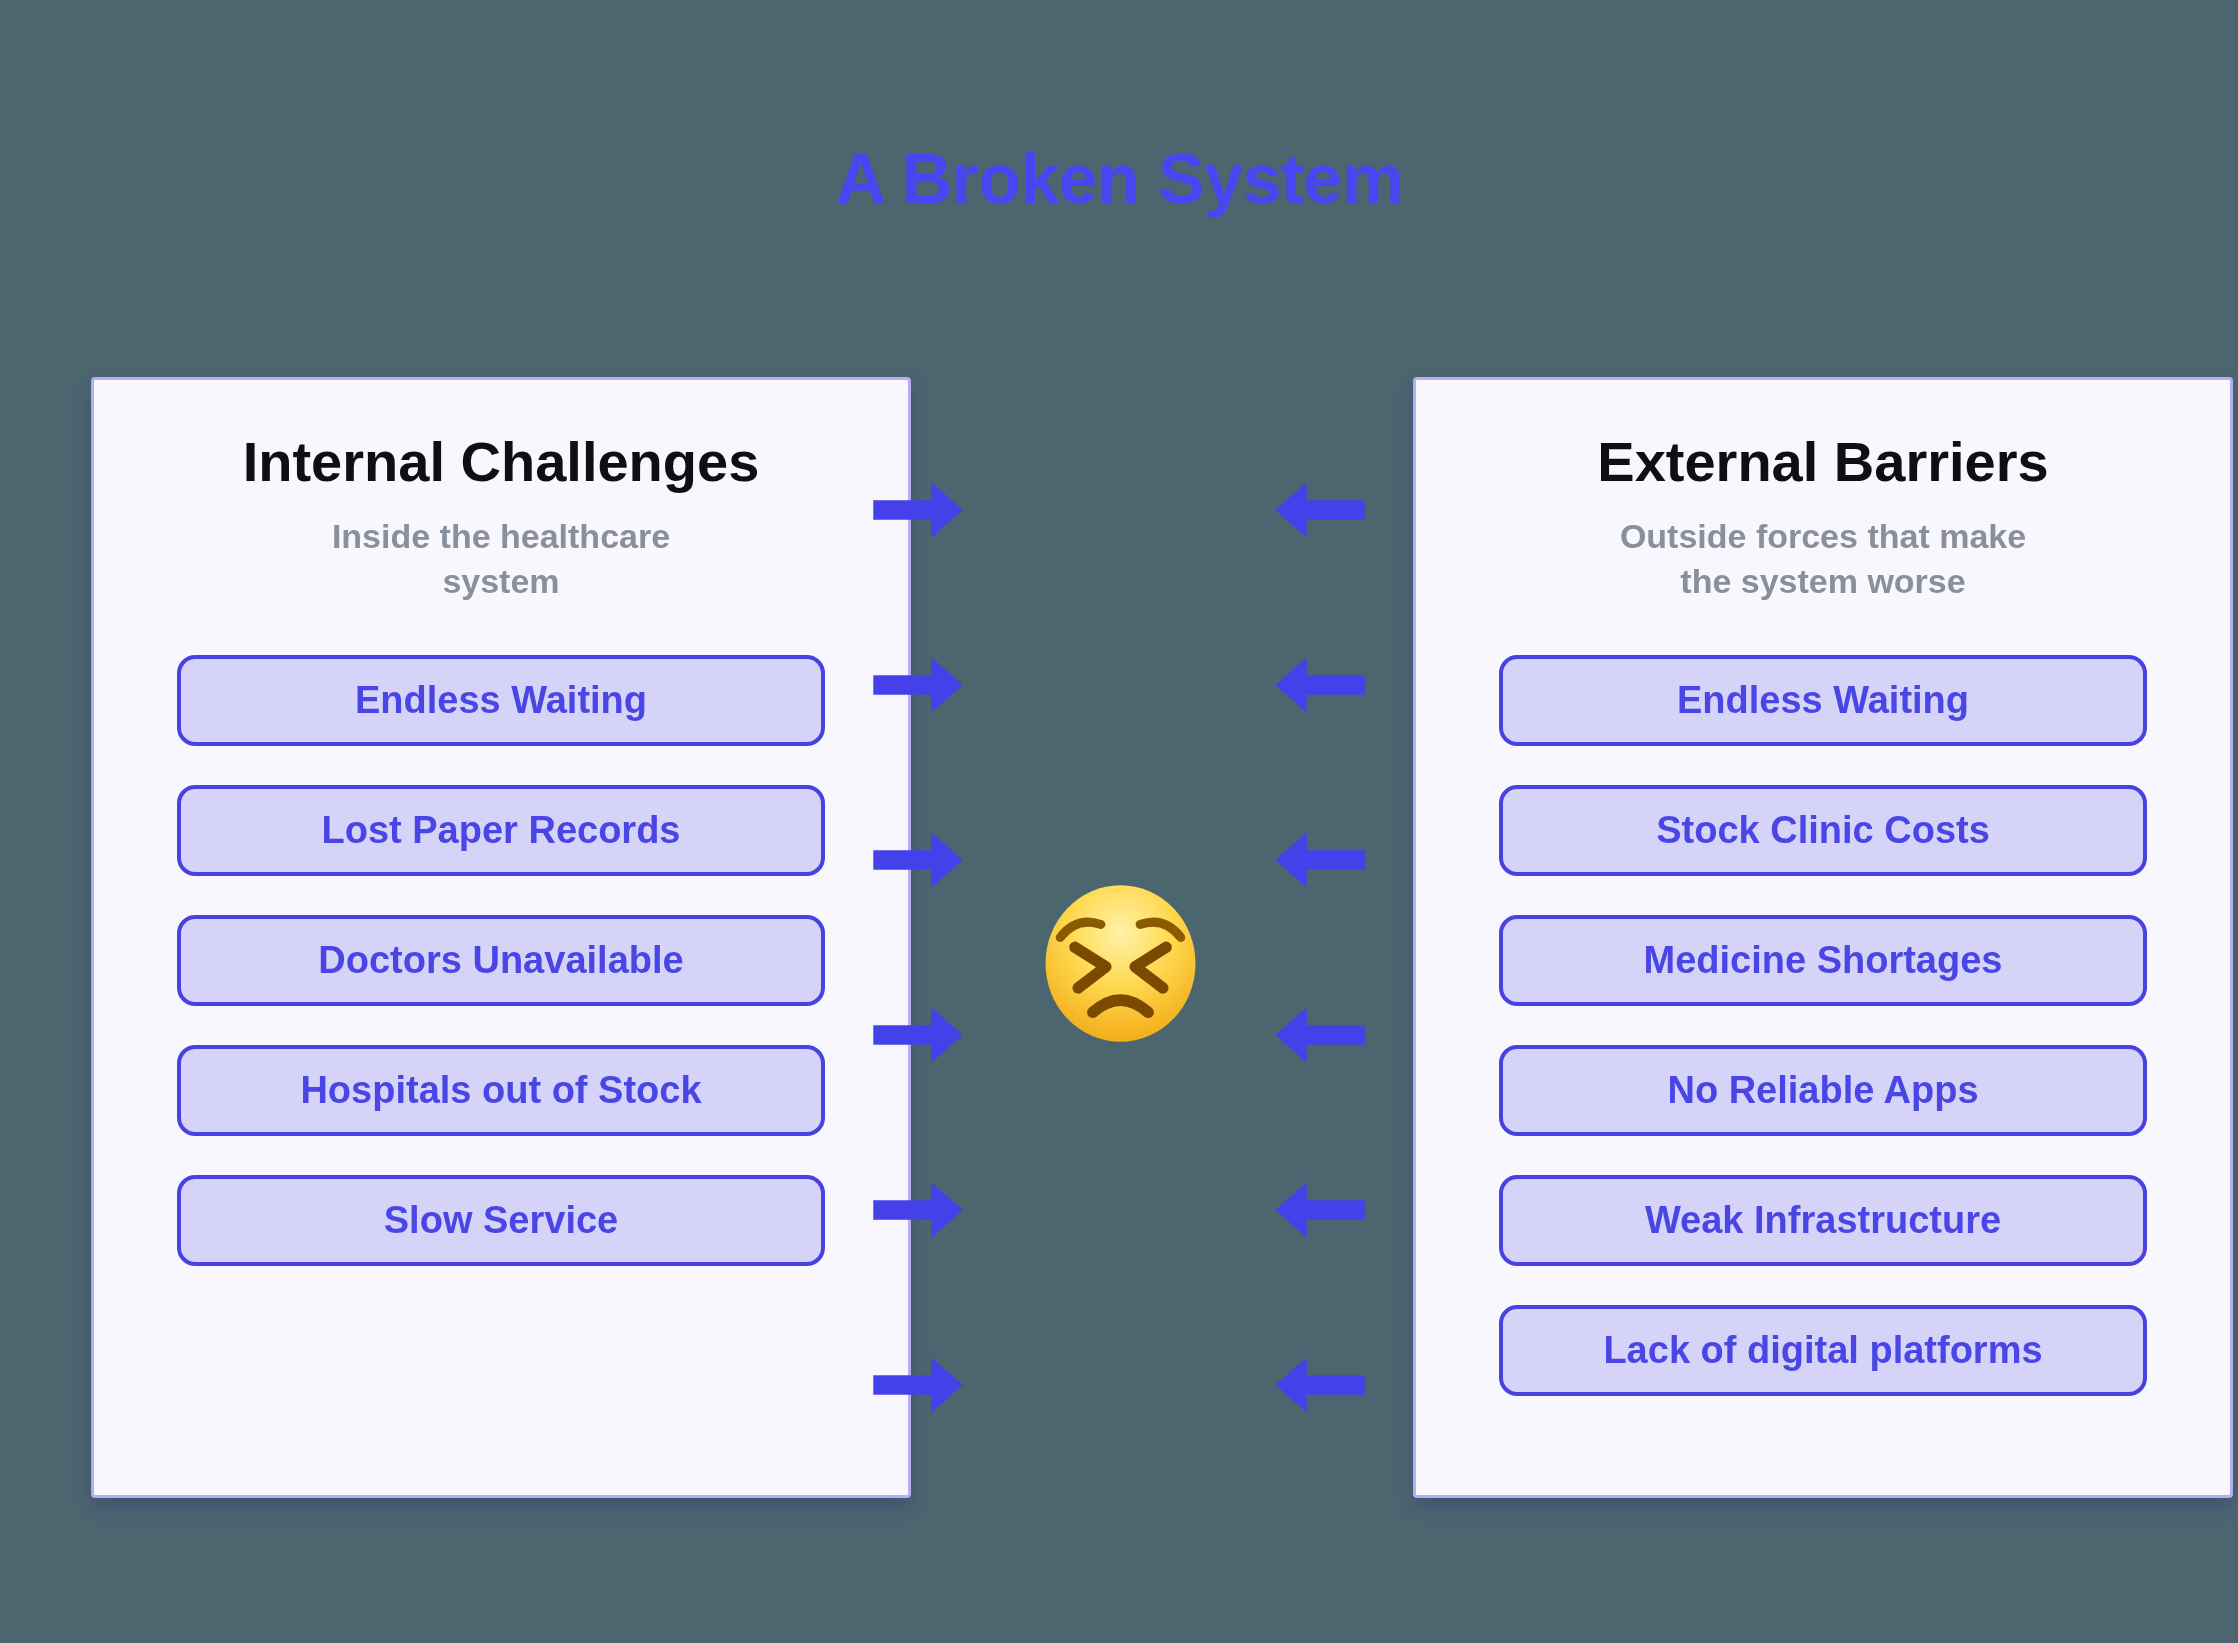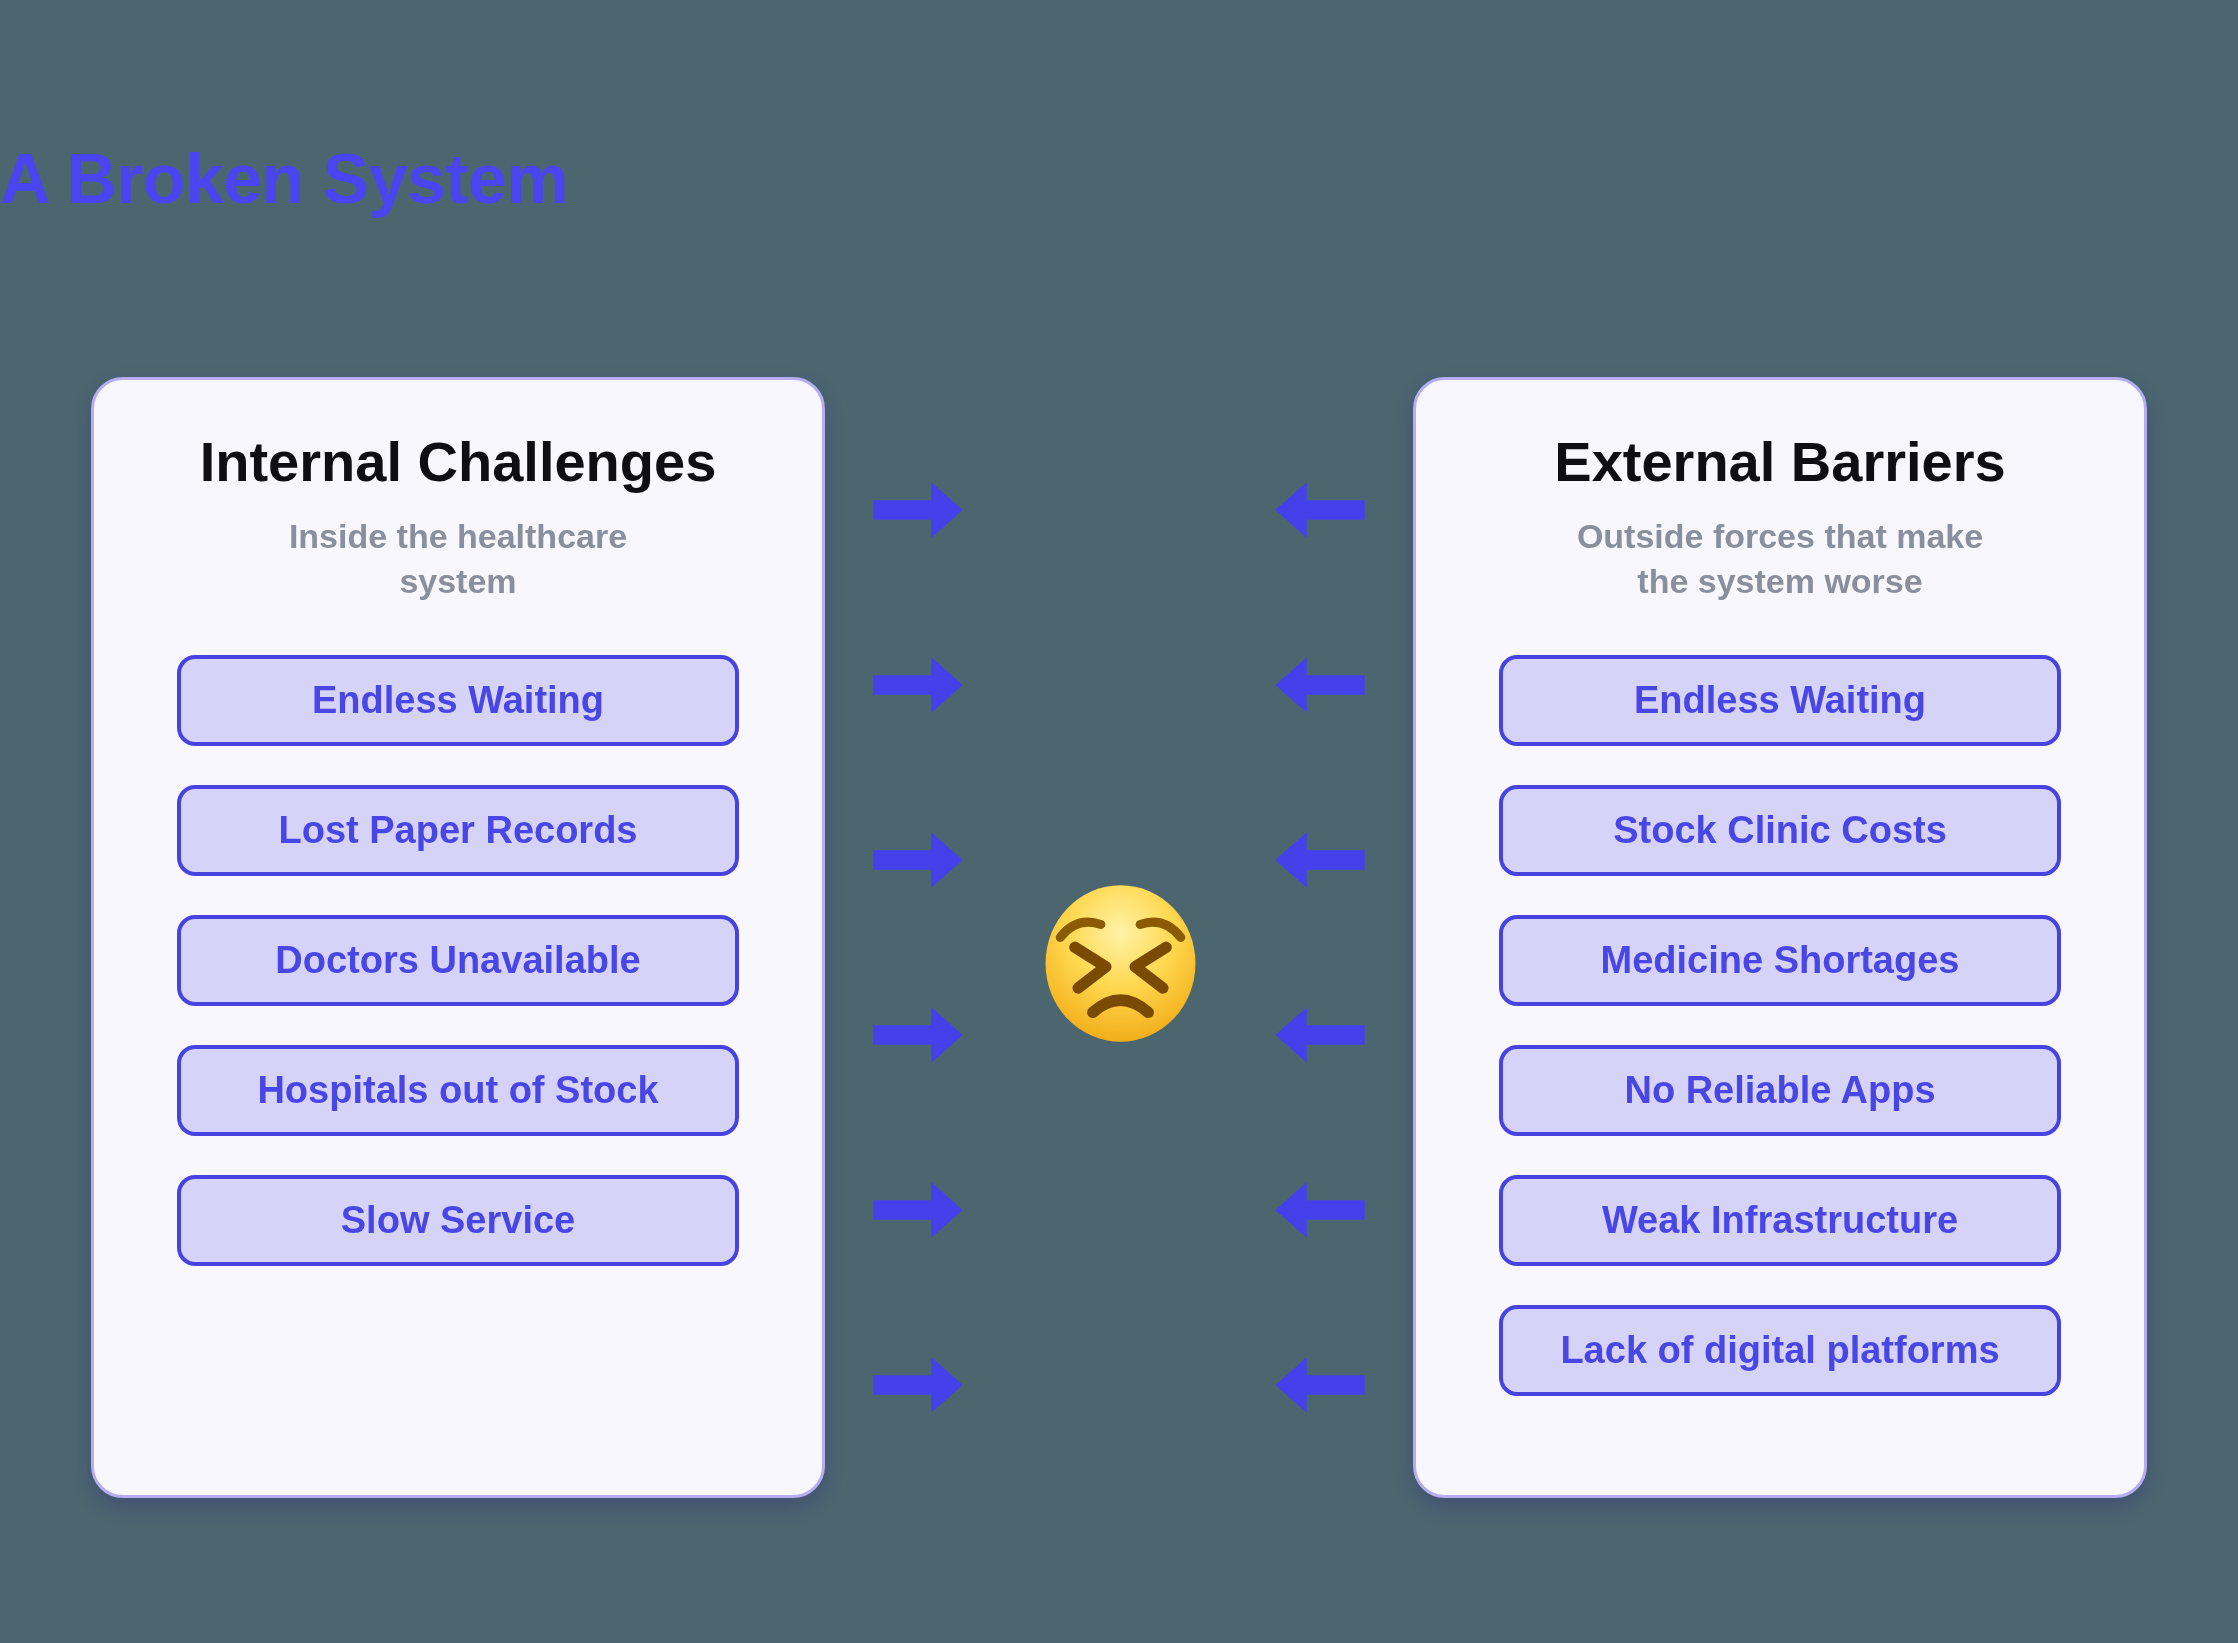--- a/index.html
+++ b/index.html
@@ -19,34 +19,35 @@
   body{font-family:"Liberation Sans","DejaVu Sans",sans-serif;}
   .canvas{
     position:relative;
     width:2239px;height:1644px;
     background:var(--background);
     overflow:hidden;
   }
   .main-title{
     position:absolute;
     left:0;right:0;top:139px;
+    text-align:center;
     font-size:70px;
     font-weight:800;
     letter-spacing:-0.6px;
     color:var(--title-text);
     line-height:1.15;
   }
   .panel{
     position:absolute;
     top:377px;
-    width:734px;
+    width:820px;
     height:1121px;
     background:var(--panel-bg);
     border:3.7px solid var(--panel-border);
-    border-radius:32px;
+    border-radius:4px;
     box-shadow:0 8.5px 18.3px rgba(45,35,120,0.30);
   }
   .panel-left{left:91px;}
   .panel-right{left:1413px;}
   .panel-title{
     margin-top:54px;
     text-align:center;
     font-size:56px;
     font-weight:700;
     color:var(--heading-text);

